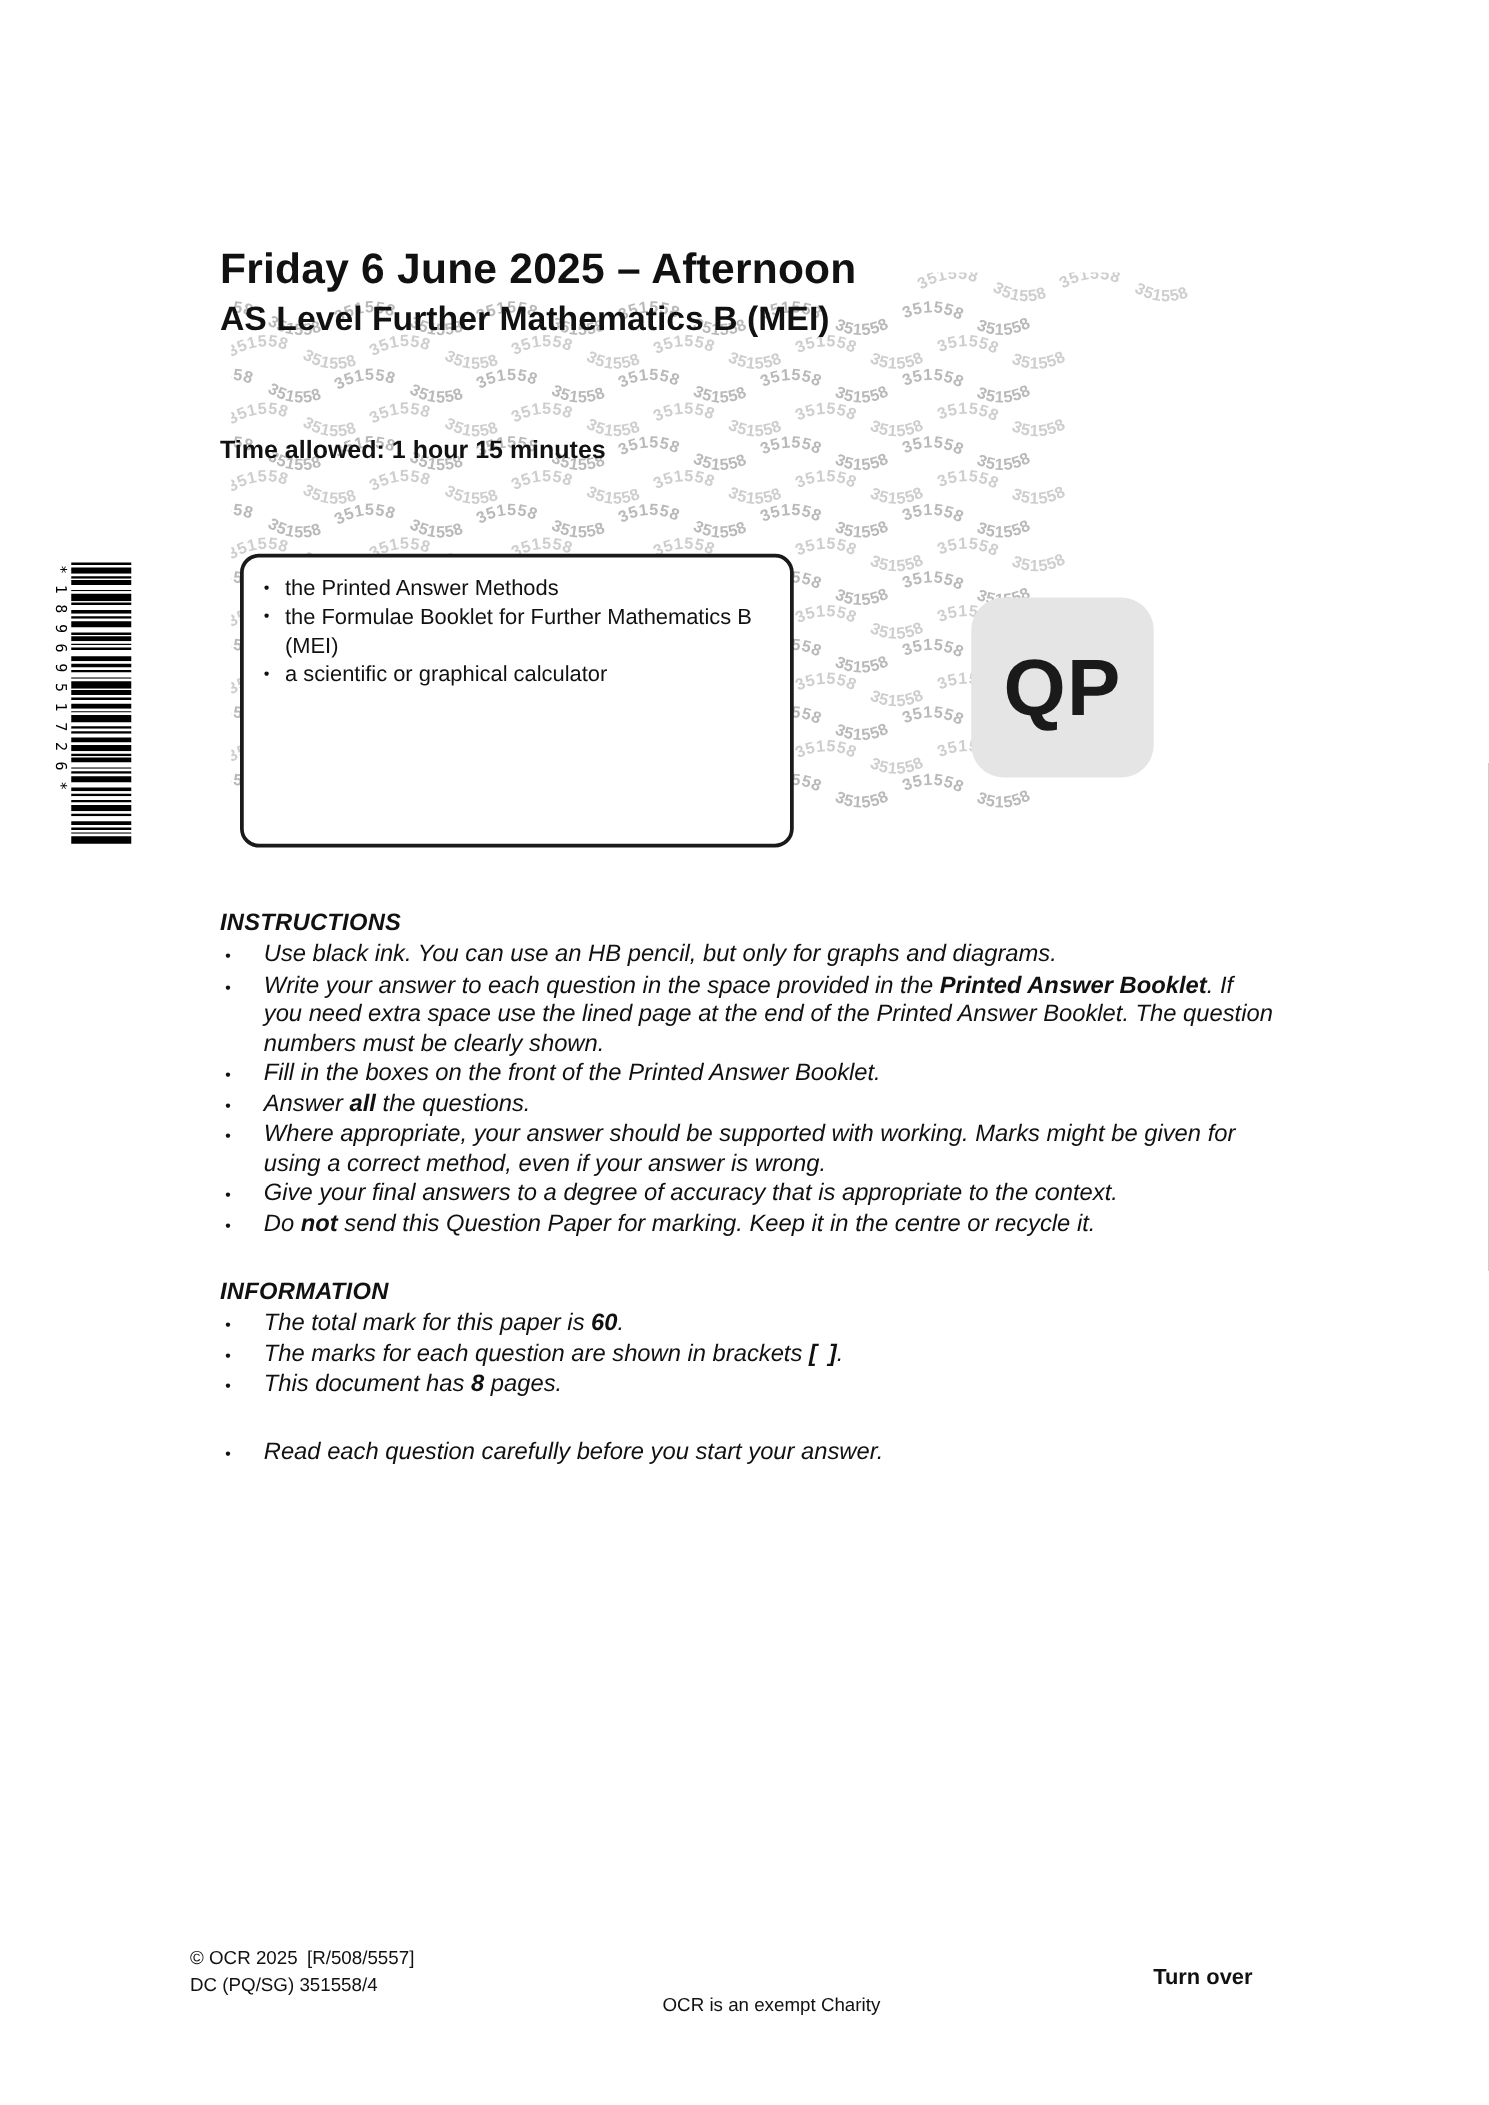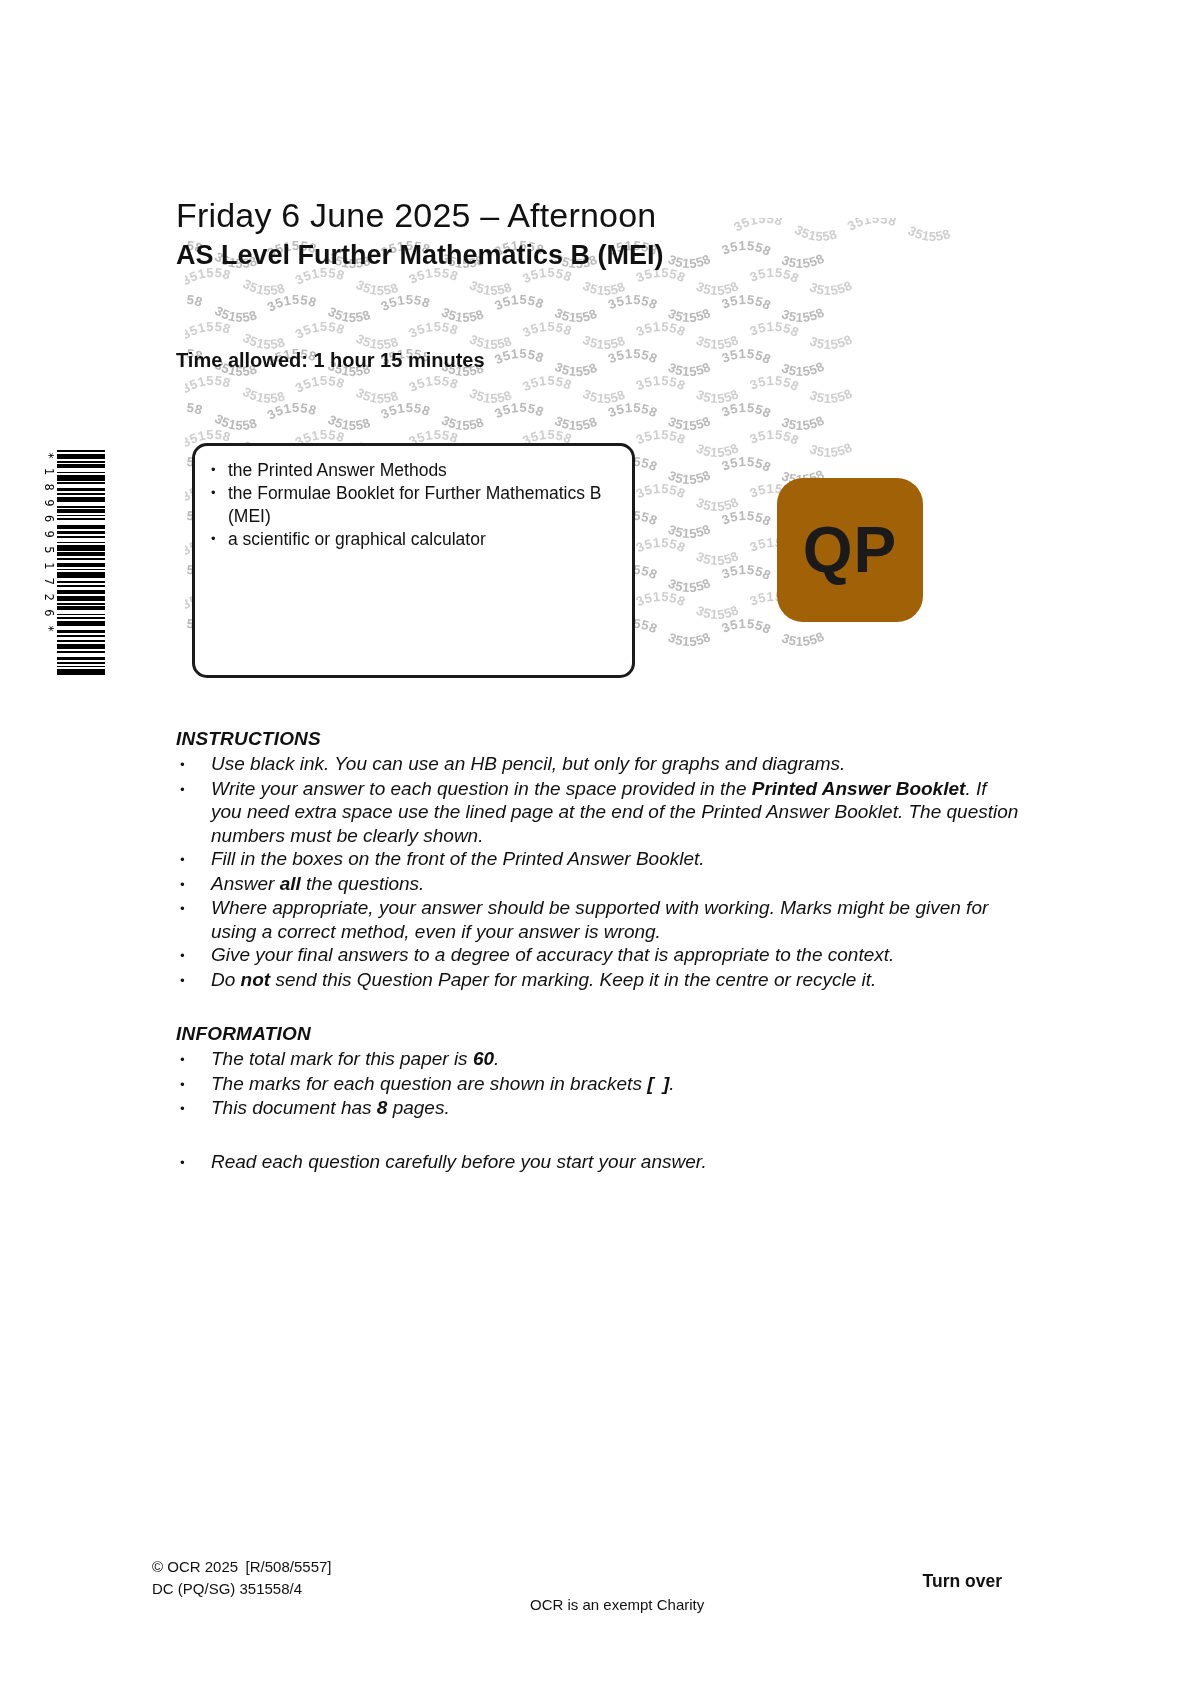--- a/index.html
+++ b/index.html
@@ -12,21 +12,21 @@
   .logo-text{
     font-size:80px;font-weight:800;letter-spacing:3px;line-height:1;
     color:#141414;
     background:linear-gradient(160deg,#4a4a4a 0%,#0a0a0a 55%,#2e2e2e 100%);
     -webkit-background-clip:text;background-clip:text;-webkit-text-fill-color:transparent;
     transform:scaleX(1.04);transform-origin:left;
   }
   .logo-tagline{font-size:16.5px;color:#101010;margin-top:6px;letter-spacing:.2px;}
   
   .hdr{position:absolute;left:176px;z-index:3;}
-  .title{top:196px;font-size:34px;font-weight:normal;letter-spacing:.2px;}
+  .title{top:196px;font-size:34px;font-weight:bold;letter-spacing:.2px;}
   .subtitle{top:240px;font-size:27px;font-weight:bold;}
   .codeline{top:304px;font-size:24px;}
   .codeline .code{font-weight:bold;margin-right:15px;}
   .timeline{top:349px;font-size:20px;font-weight:bold;}
   
   #watermark{position:absolute;left:185px;top:218px;z-index:1;}
   
   .barcode-bars{position:absolute;left:57px;top:450px;width:48px;z-index:2;font-size:0;}
   .barcode-bars div{width:48px;}
   .barcode-text{
@@ -204,21 +204,21 @@
           <span class="mk">•</span>
           <span class="tx">the Formulae Booklet for Further Mathematics B (MEI)</span>
         </div>
         <div class="mh-item">
           <span class="mk">•</span>
           <span class="tx">a scientific or graphical calculator</span>
         </div>
       </div>
   </div>
 
-  <div class="qp-badge" id="qp-badge" style="background: #a16207; color: rgb(26, 26, 26);">
+  <div class="qp-badge" id="qp-badge" style="background: #e5e5e5; color: rgb(26, 26, 26);">
     <span>QP</span>
   </div>
 
   <div class="sections" id="sections-root">
       <div class="section">
         <div class="section-heading">INSTRUCTIONS</div>
         <div class="bullet">
           <span class="mk">•</span>
           <span class="tx"><span>Use black ink. You can use an HB pencil, but only for graphs and diagrams.</span></span>
         </div>

